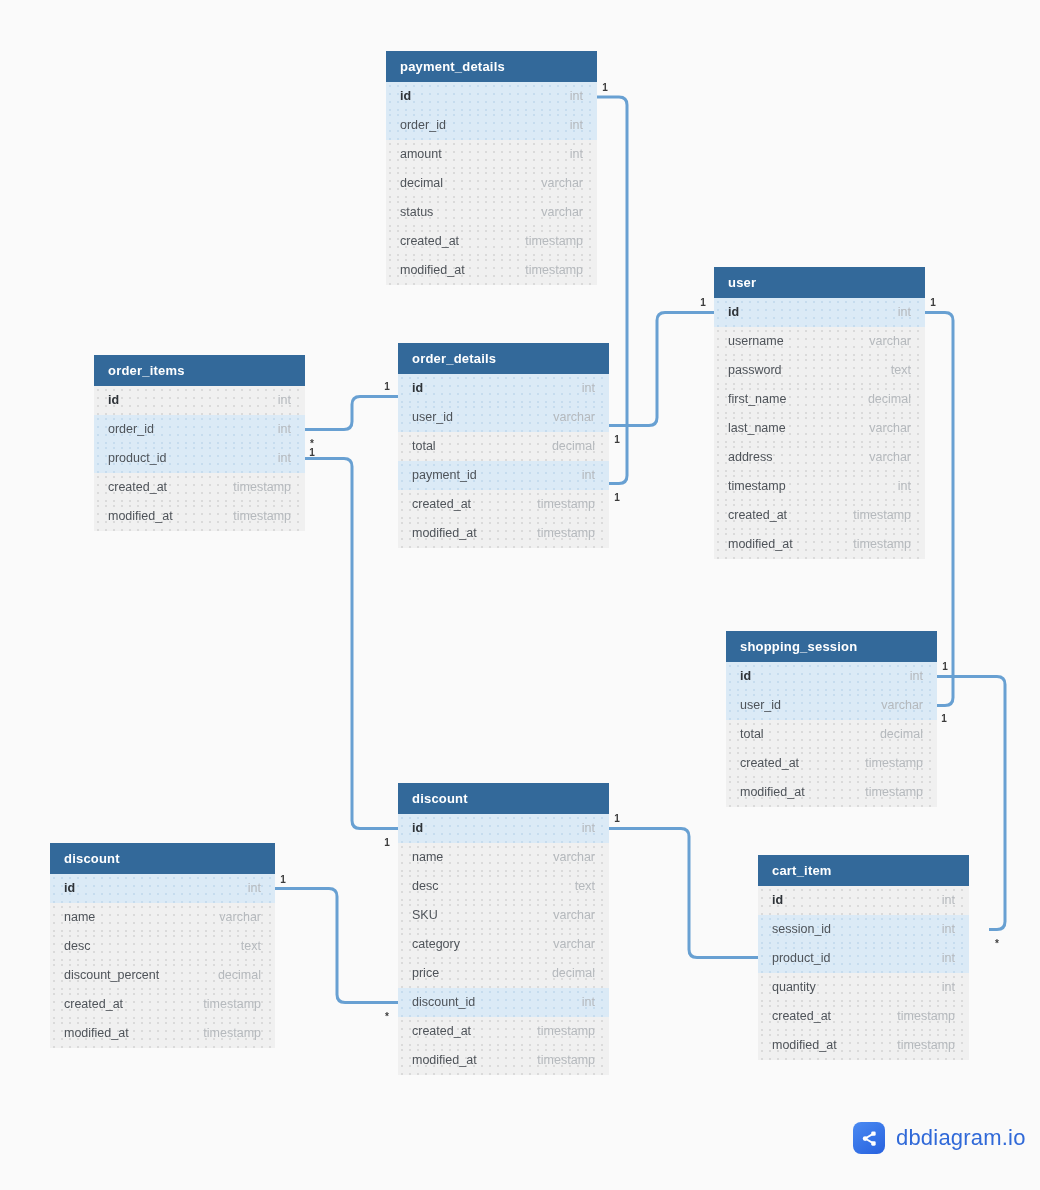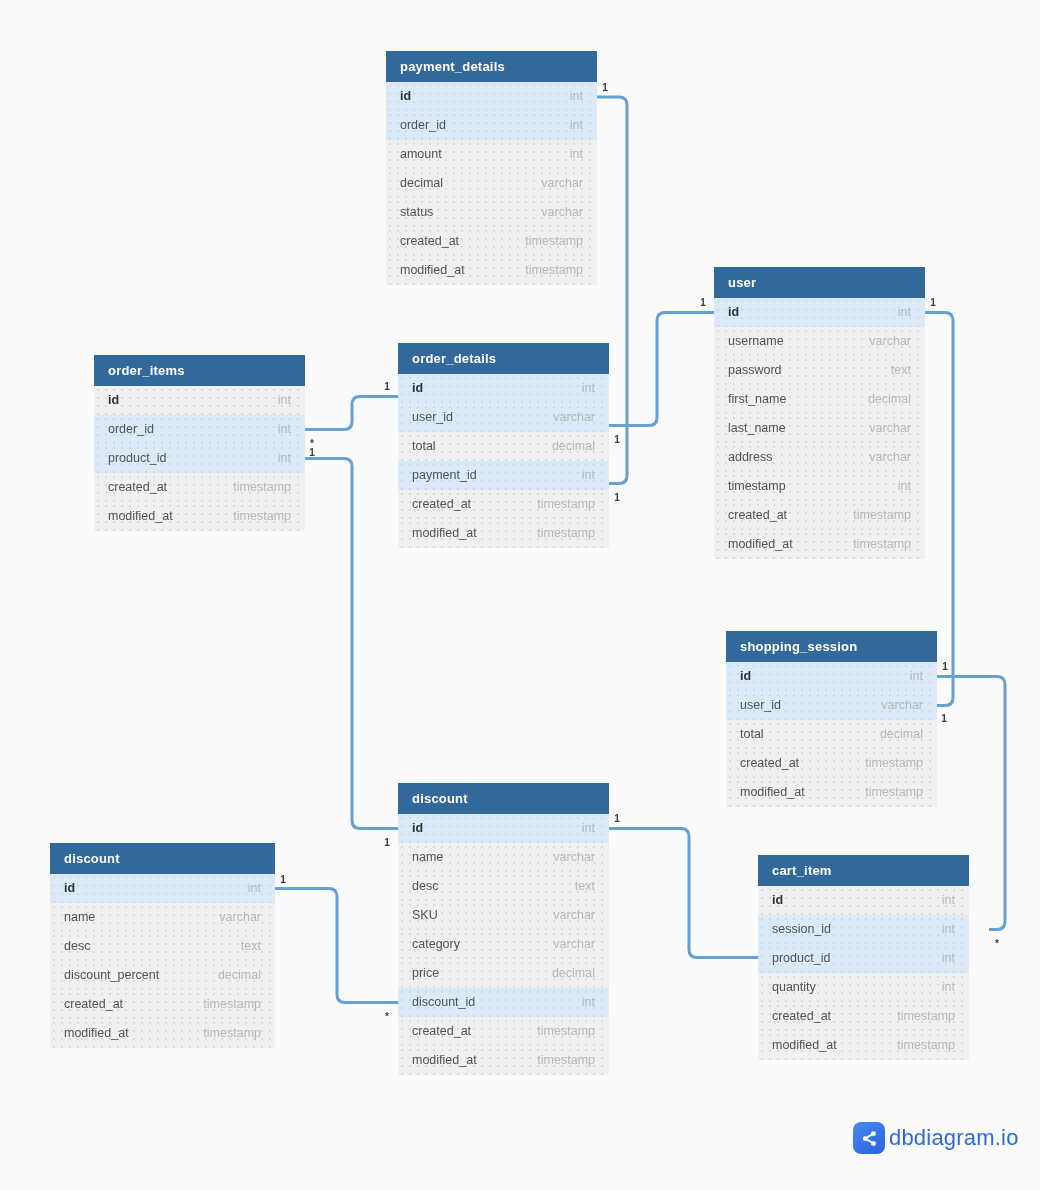--- a/index.html
+++ b/index.html
@@ -28,21 +28,21 @@
   .tbl-row.hl{
     background-color:#dbeaf6;
     background-image:radial-gradient(#c6dcee 1px, transparent 1.3px);
     background-size:8px 8px;
   }
   .fname{color:#4e5359;}
   .fname.bold{font-weight:bold;color:#2e3338;}
   .ftype{color:#b5b9bd;}
   #branding{
     position:absolute;left:853px;top:1122px;z-index:3;
-    display:flex;align-items:center;gap:4px;text-decoration:none;cursor:pointer;
+    display:flex;align-items:center;gap:11px;text-decoration:none;cursor:pointer;
   }
   .logo-icon{
     width:32px;height:32px;border-radius:8px;flex:0 0 auto;
     background:linear-gradient(145deg,#4a8af2,#2761de);
     display:flex;align-items:center;justify-content:center;
   }
   .logo-text{font-size:22px;color:#3069d8;font-weight:500;letter-spacing:.2px;}
 </style>
 </head>
 <body>

